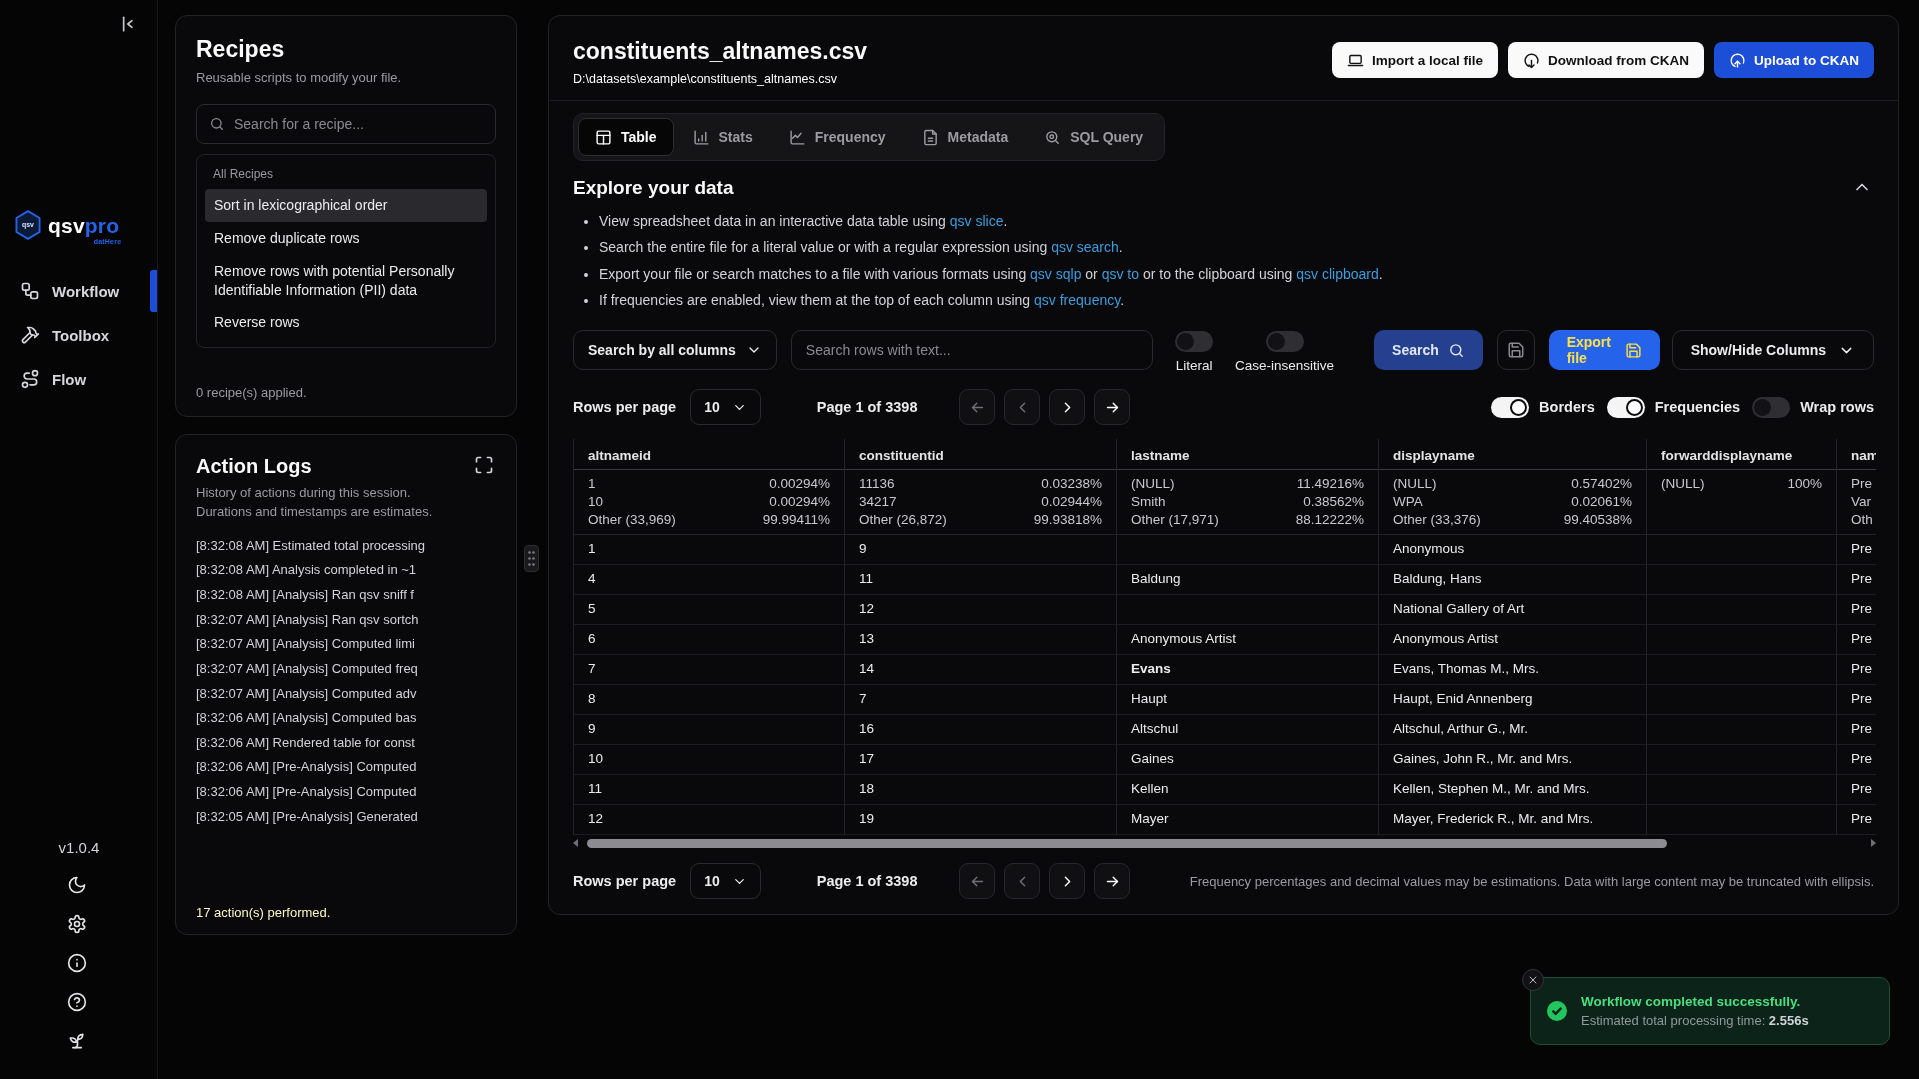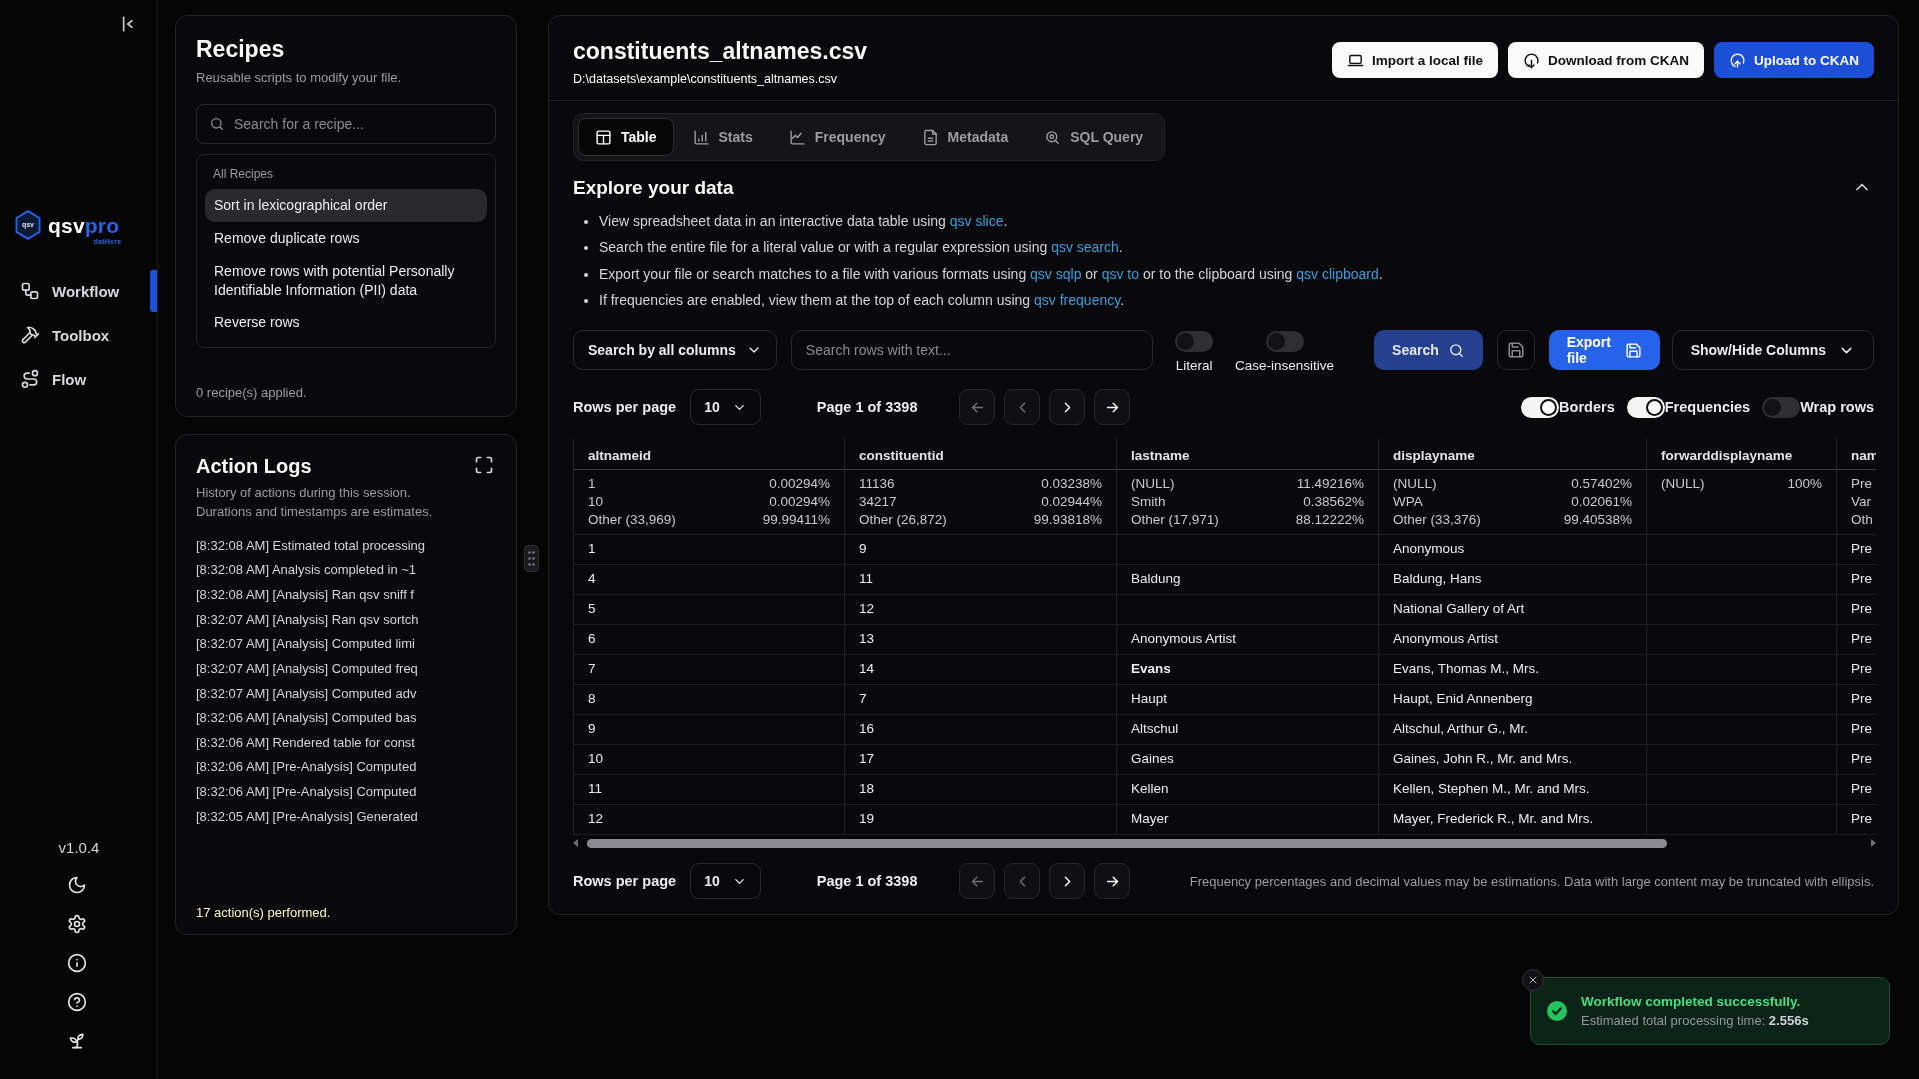--- a/index.html
+++ b/index.html
@@ -35,21 +35,21 @@
   .main-card { left:548px; top:15px; width:1351px; height:900px; padding:0; overflow:hidden; }
 
   .panel-title { font-size:23px; font-weight:800; color:#fafafa; }
   .panel-sub { font-size:13px; color:#9b9ba1; margin-top:6px; line-height:1.45; }
 
   .recipe-search { margin-top:16px; height:40px; border:1px solid #2a2a2e; border-radius:8px;
     display:flex; align-items:center; gap:9px; padding:0 12px; color:#8a8a90; }
   .recipe-search span { font-size:14px; }
   .recipe-list { margin-top:10px; border:1px solid #232327; border-radius:8px; padding:8px; }
   .recipe-group { font-size:12px; color:#9b9ba1; padding:4px 8px 8px; }
-  .recipe-item { font-size:14px; color:#ececef; padding:7px 9px; border-radius:10px; cursor:pointer; line-height:1.35; }
+  .recipe-item { font-size:14px; color:#ececef; padding:7px 9px; border-radius:4px; cursor:pointer; line-height:1.35; }
   .recipe-item.selected { background:#2a2a2e; }
   .recipes-footer { position:absolute; left:20px; bottom:16px; font-size:13px; color:#9b9ba1; }
 
   .logs-head { display:flex; justify-content:space-between; align-items:flex-start; }
   .logs-title { font-size:20px; font-weight:800; color:#fafafa; }
   .expand-btn { width:22px; height:22px; color:#d4d4d8; cursor:pointer; }
   .log-list { margin-top:14px; height:318px; overflow:hidden; display:flex; flex-direction:column; gap:4.5px; }
   .log-entry { font-size:13px; color:#d4d4d8; white-space:nowrap; overflow:hidden; line-height:1.55; }
   .logs-footer { position:absolute; left:20px; bottom:14px; font-size:13px; color:#fef9c3; }
 
@@ -92,37 +92,37 @@
   .switch { width:38px; height:21px; border-radius:11px; position:relative; cursor:pointer; background:#2e2e33; }
   .switch .knob { position:absolute; top:2px; left:2px; width:17px; height:17px; border-radius:50%; background:#121214; }
   .switch.on { background:#f4f4f5; }
   .switch.on .knob { left:auto; right:2px; background:#fff; box-shadow:inset 0 0 0 2px #0b0b0c; }
   .search-btn { display:flex; align-items:center; gap:9px; height:40px; padding:0 18px; margin-left:26px;
     background:#24408f; color:#e4e8f4; border-radius:10px; font-size:14px; font-weight:700; cursor:pointer; }
   .icon-btn { width:40px; height:40px; border:1px solid #2a2a2e; border-radius:10px; color:#8a8a90;
     display:flex; align-items:center; justify-content:center; cursor:pointer; }
   .right-group { margin-left:auto; display:flex; gap:12px; }
   .export-btn { display:flex; align-items:center; gap:9px; height:40px; padding:0 18px; background:var(--export);
-    color:#ffffff; border-radius:10px; font-size:14px; font-weight:700; cursor:pointer; }
+    color:#fde047; border-radius:10px; font-size:14px; font-weight:700; cursor:pointer; }
   .showhide-btn { display:flex; align-items:center; gap:12px; height:40px; padding:0 18px; border:1px solid #2a2a2e;
     border-radius:10px; color:#ececef; font-size:14px; font-weight:700; cursor:pointer; white-space:nowrap; }
 
   
   .pg-row { display:flex; align-items:center; padding:16px 24px 0; }
   .pagination { display:flex; align-items:center; gap:14px; }
   .pg-label { font-size:14.5px; font-weight:700; color:#ececef; white-space:nowrap; }
   .pg-select { display:flex; align-items:center; gap:12px; height:36px; padding:0 13px; border:1px solid #2a2a2e;
     border-radius:9px; font-size:14px; font-weight:700; color:#ececef; cursor:pointer; }
   .pg-page { font-size:14.5px; font-weight:700; color:#ececef; margin:0 28px 0 42px; white-space:nowrap; }
   .pg-btns { display:flex; gap:9px; }
   .pg-btn { width:36px; height:36px; border:1px solid #26262b; background:#101013; border-radius:9px;
     display:flex; align-items:center; justify-content:center; cursor:pointer; color:#fff; }
   .pg-btn.muted { color:#6f6f76; }
   .view-toggles { margin-left:auto; display:flex; align-items:center; gap:12px; }
-  .vt { display:flex; align-items:center; gap:0; }
+  .vt { display:flex; align-items:center; gap:10px; }
   .vt .t-label { font-size:14.5px; font-weight:600; color:#ececef; white-space:nowrap; }
 
   
   .table-wrap { margin:14px 24px 0; width:1303px; overflow:hidden; }
   .t-row { display:flex; }
   .t-col { flex:0 0 auto; border-right:1px solid #232327; overflow:hidden; }
   .t-col.first { border-left:1px solid #232327; }
   .t-headblock { border-bottom:1px solid #232327; }
   .col-name { font-size:13.5px; font-weight:700; color:#e4e4e7; padding:9px 14px 6px; border-bottom:1px solid #3a3a40;
     margin:0 0 4px; white-space:nowrap; overflow:hidden; }

